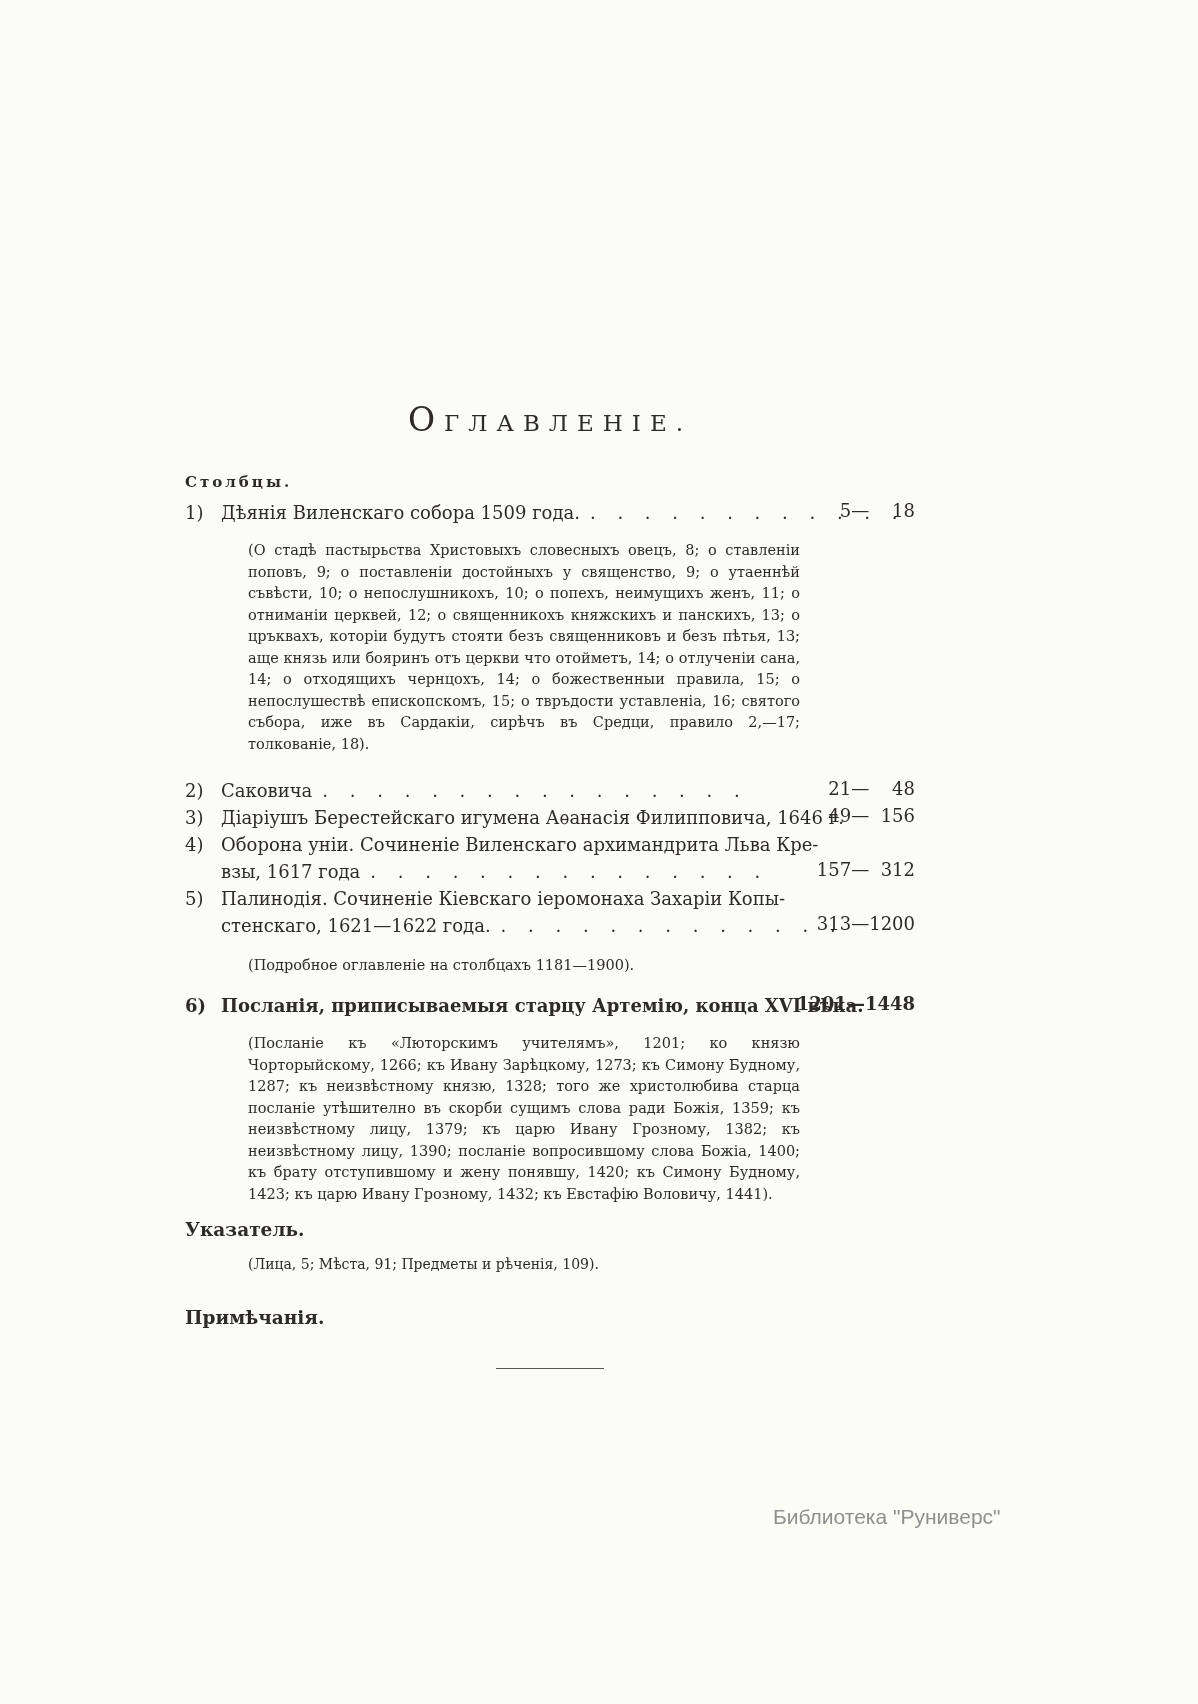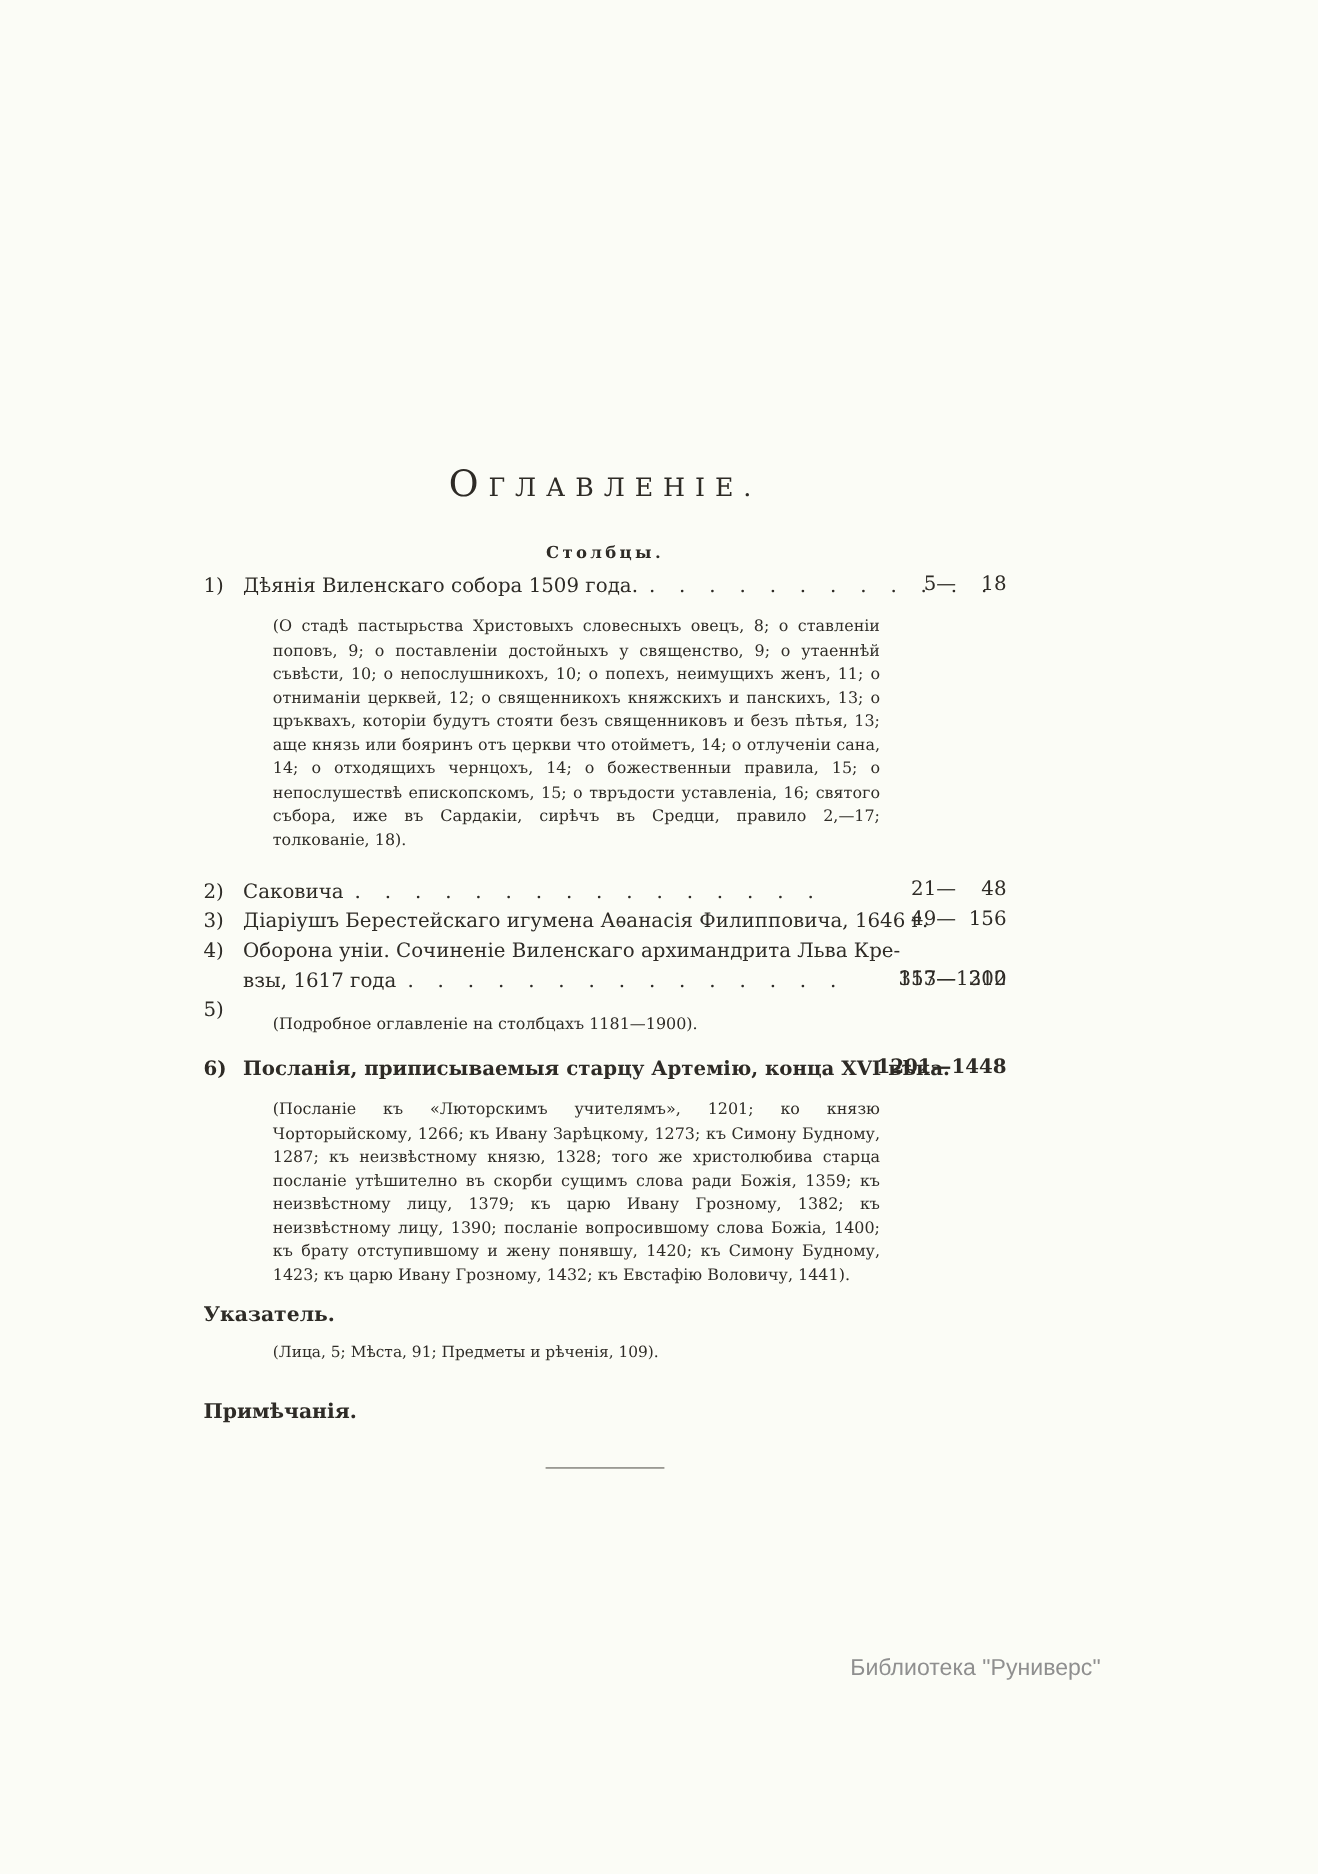--- a/index.html
+++ b/index.html
@@ -10,33 +10,33 @@
   }
   .page {
     position: relative;
     width: 1198px; height: 1704px;
     background: #fbfcf6;
     color: #2e2b26;
     overflow: hidden;
   }
   .content {
     position: absolute;
-    left: 185px; top: 420px;
+    left: 185px; top: 400px;
     width: 730px;
   }
   .title {
     text-align: center;
     font-size: 23px;
     letter-spacing: 9px;
     margin: 0 0 34px 0;
     white-space: nowrap;
   }
   .title::first-letter { font-size: 33px; }
   .stolbtsy {
-    text-align: center;
+    text-align: left;
     font-size: 15px;
     letter-spacing: 3px;
     font-weight: bold;
     margin-bottom: 8px;
   }
   .entry {
     position: relative;
     padding-left: 36px;
     padding-right: 128px;
     font-size: 18px;
@@ -133,20 +133,24 @@
       <span class="num">4)</span>
       <div class="body">
         <div class="line">Оборона уніи. Сочиненіе Виленскаго архимандрита Льва Кре-</div>
         <div class="line"><span>взы, 1617 года</span><span class="dots">. . . . . . . . . . . . . . .</span></div>
       </div>
       <span class="pages">157— 312</span>
     </div>
 
     <div class="entry">
       <span class="num">5)</span>
+      <div class="body">
+        <div class="line">Палинодія. Сочиненіе Кіевскаго іеромонаха Захаріи Копы-</div>
+        <div class="line"><span>стенскаго, 1621—1622 года.</span><span class="dots">. . . . . . . . . . . . .</span></div>
+      </div>
       <span class="pages">313—1200</span>
     </div>
     <div class="midnote">(Подробное оглавленіе на столбцахъ 1181—1900).</div>
 
     <div class="entry bold">
       <span class="num">6)</span>
       <div class="body">
         <div class="line">Посланія, приписываемыя старцу Артемію, конца XVI вѣка.</div>
       </div>
       <span class="pages">1201—1448</span>

